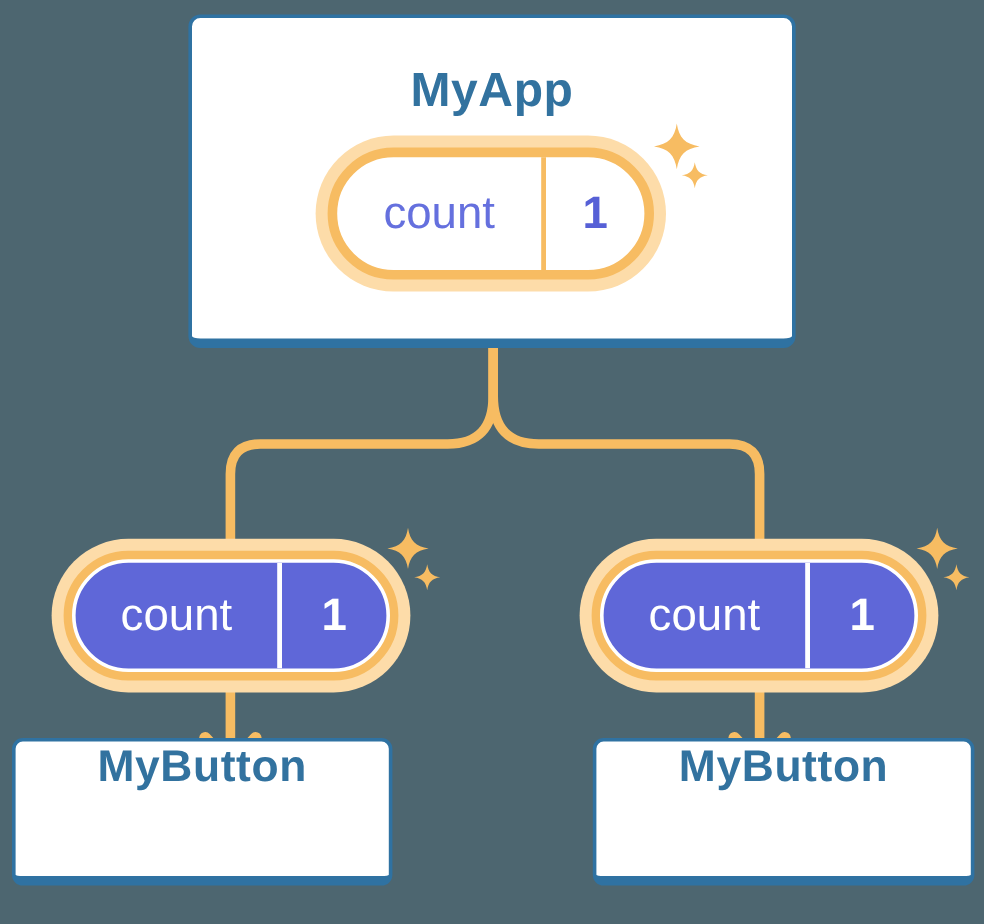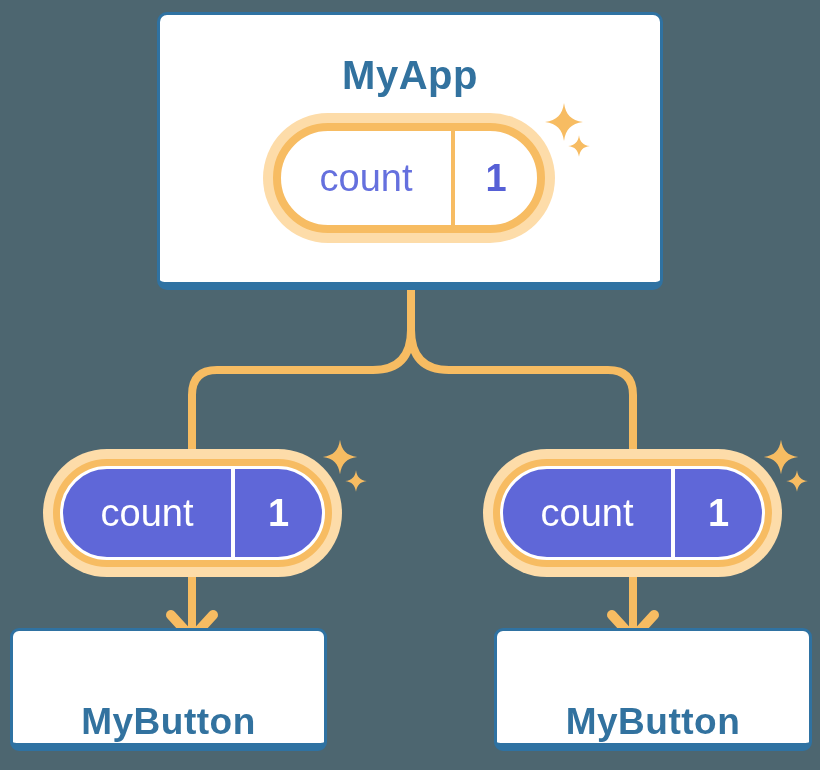--- a/index.html
+++ b/index.html
@@ -58,25 +58,25 @@
     border: 3px solid var(--blue-border);
     border-bottom-width: 8px;
     border-radius: 10px;
     z-index: 2;
   }
   .card-root {
     left: 157px; top: 12px;
     width: 506px; height: 278px;
   }
   .card-child {
-    top: 628px;
+    top: 615px;
     height: 123px;
     border-radius: 9px;
     display: flex;
-    align-items: flex-end;
+    align-items: flex-start;
     justify-content: center;
   }
   .card-child-left  { left: 10px;  width: 317px; }
   .card-child-right { left: 494px; width: 318px; }
 
   .card-title {
     color: var(--blue-text);
     font-weight: 700;
     letter-spacing: 0.5px;
   }

